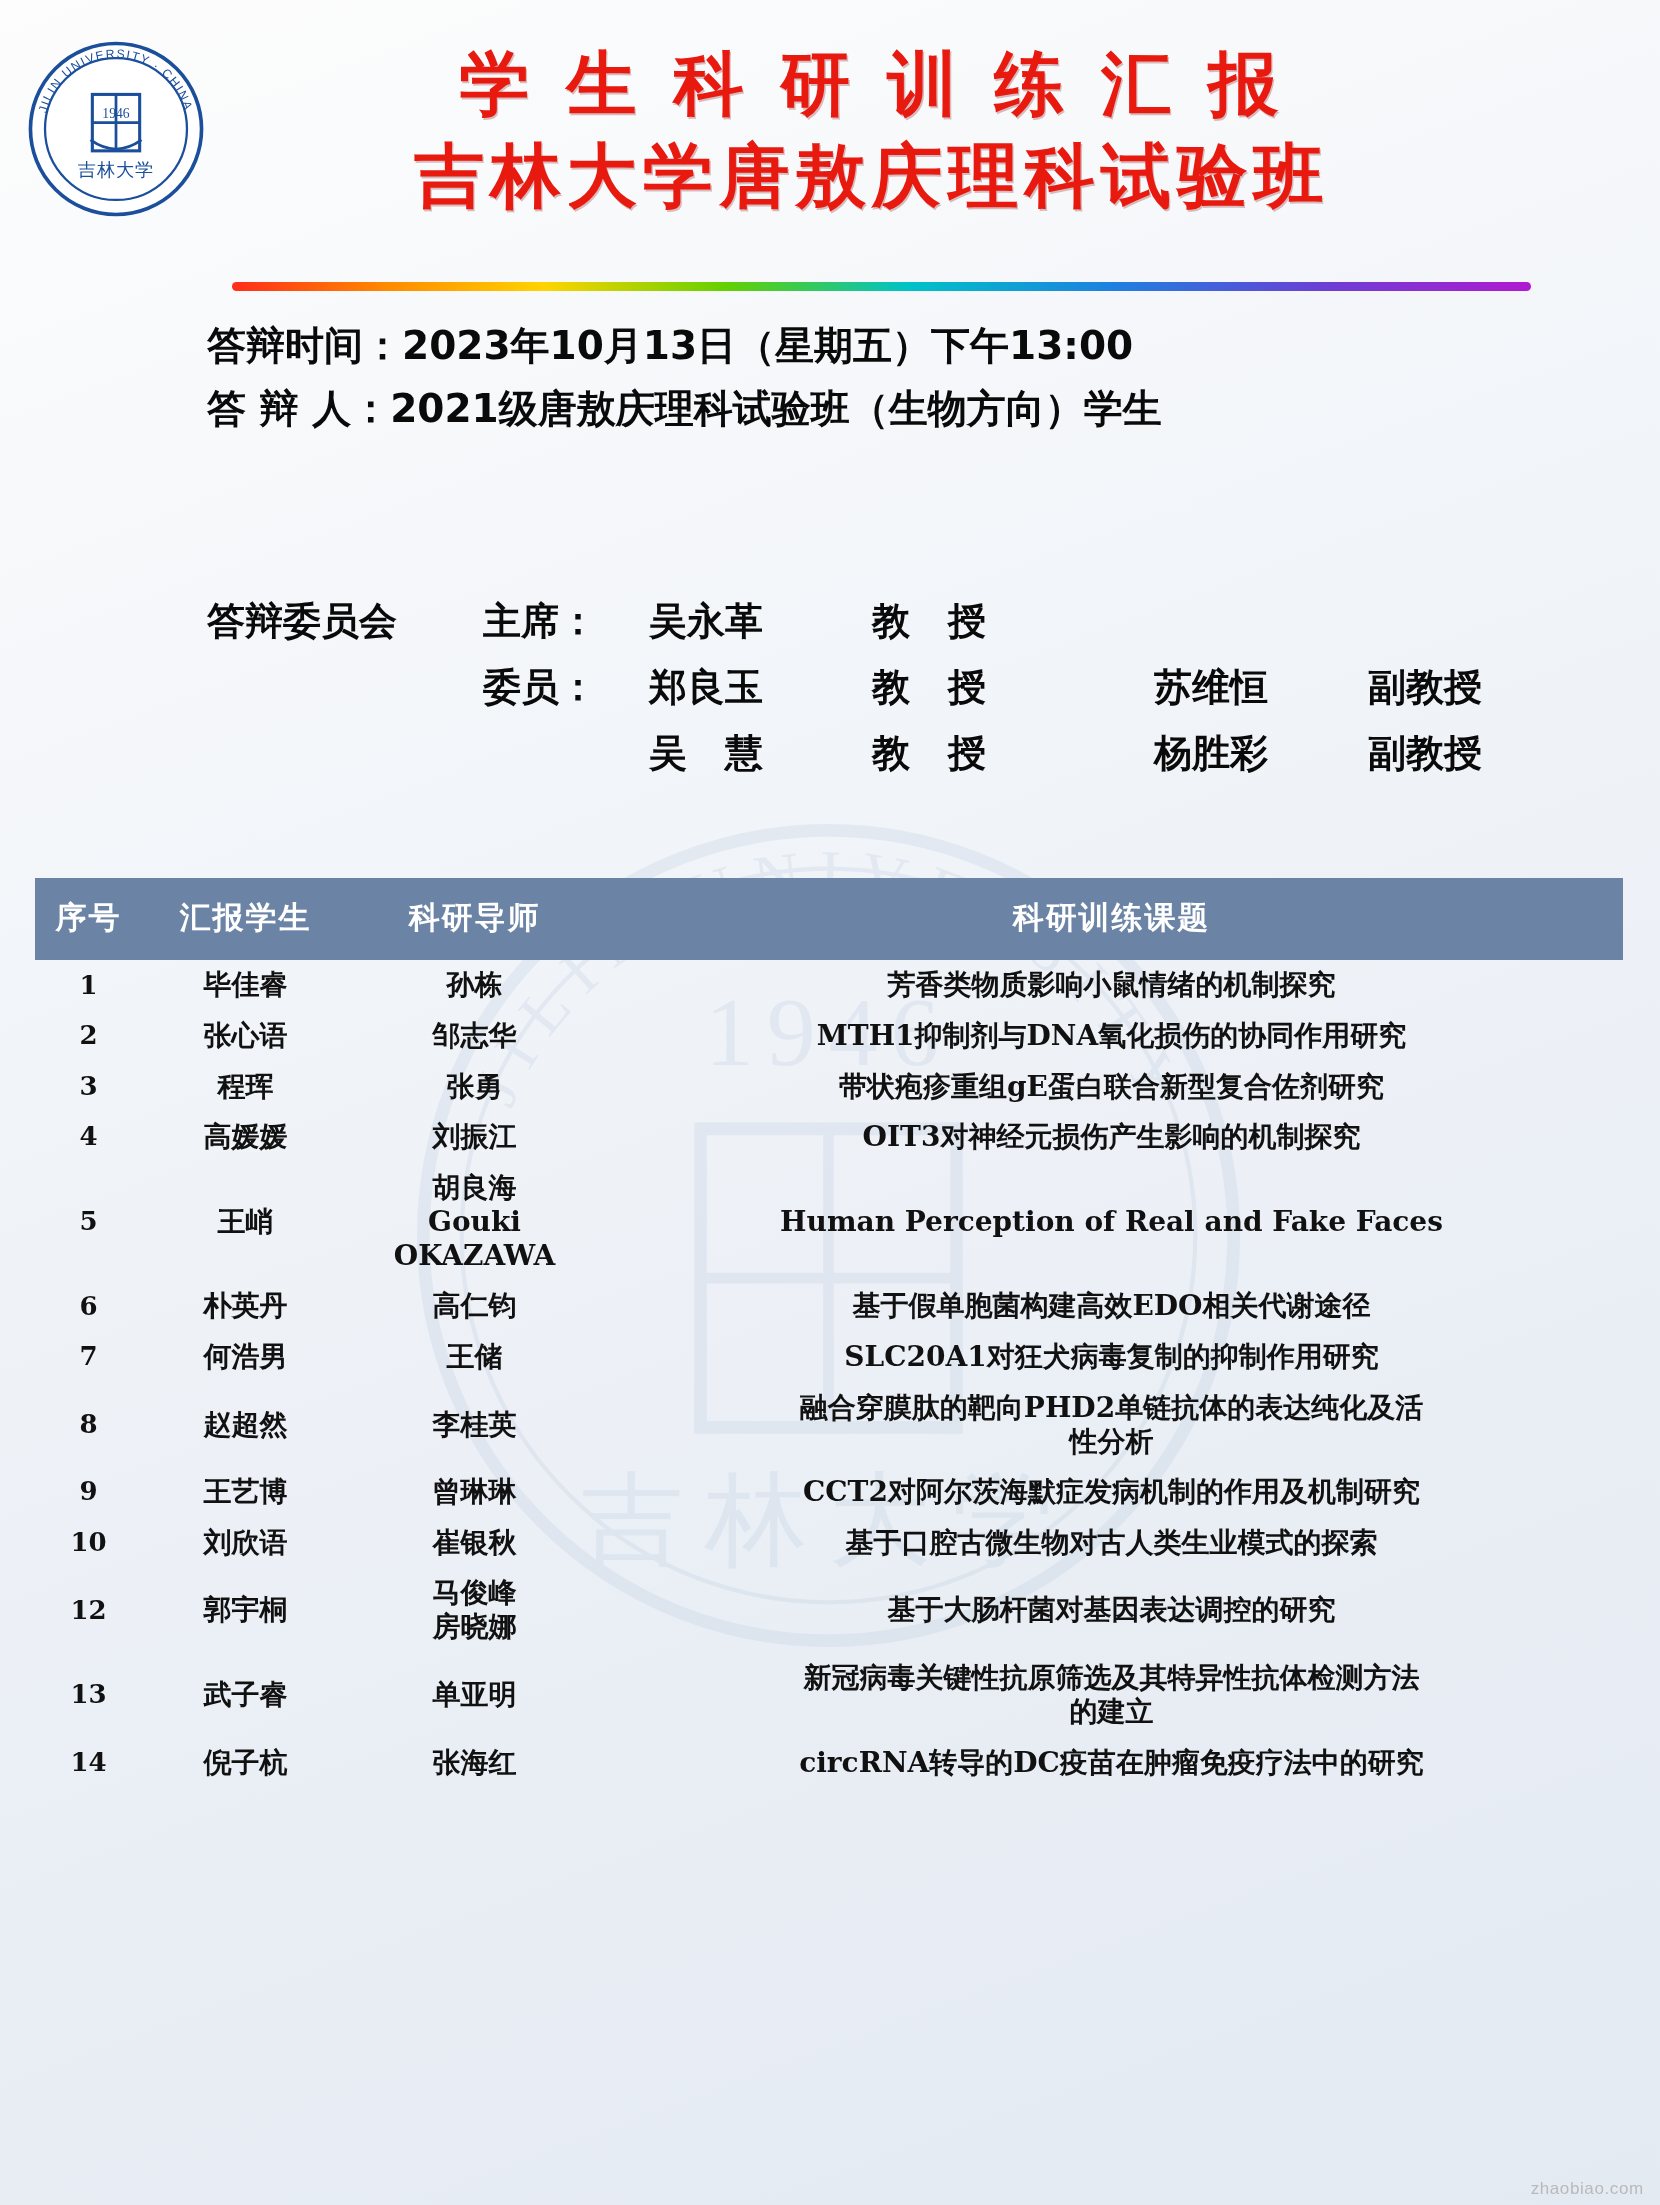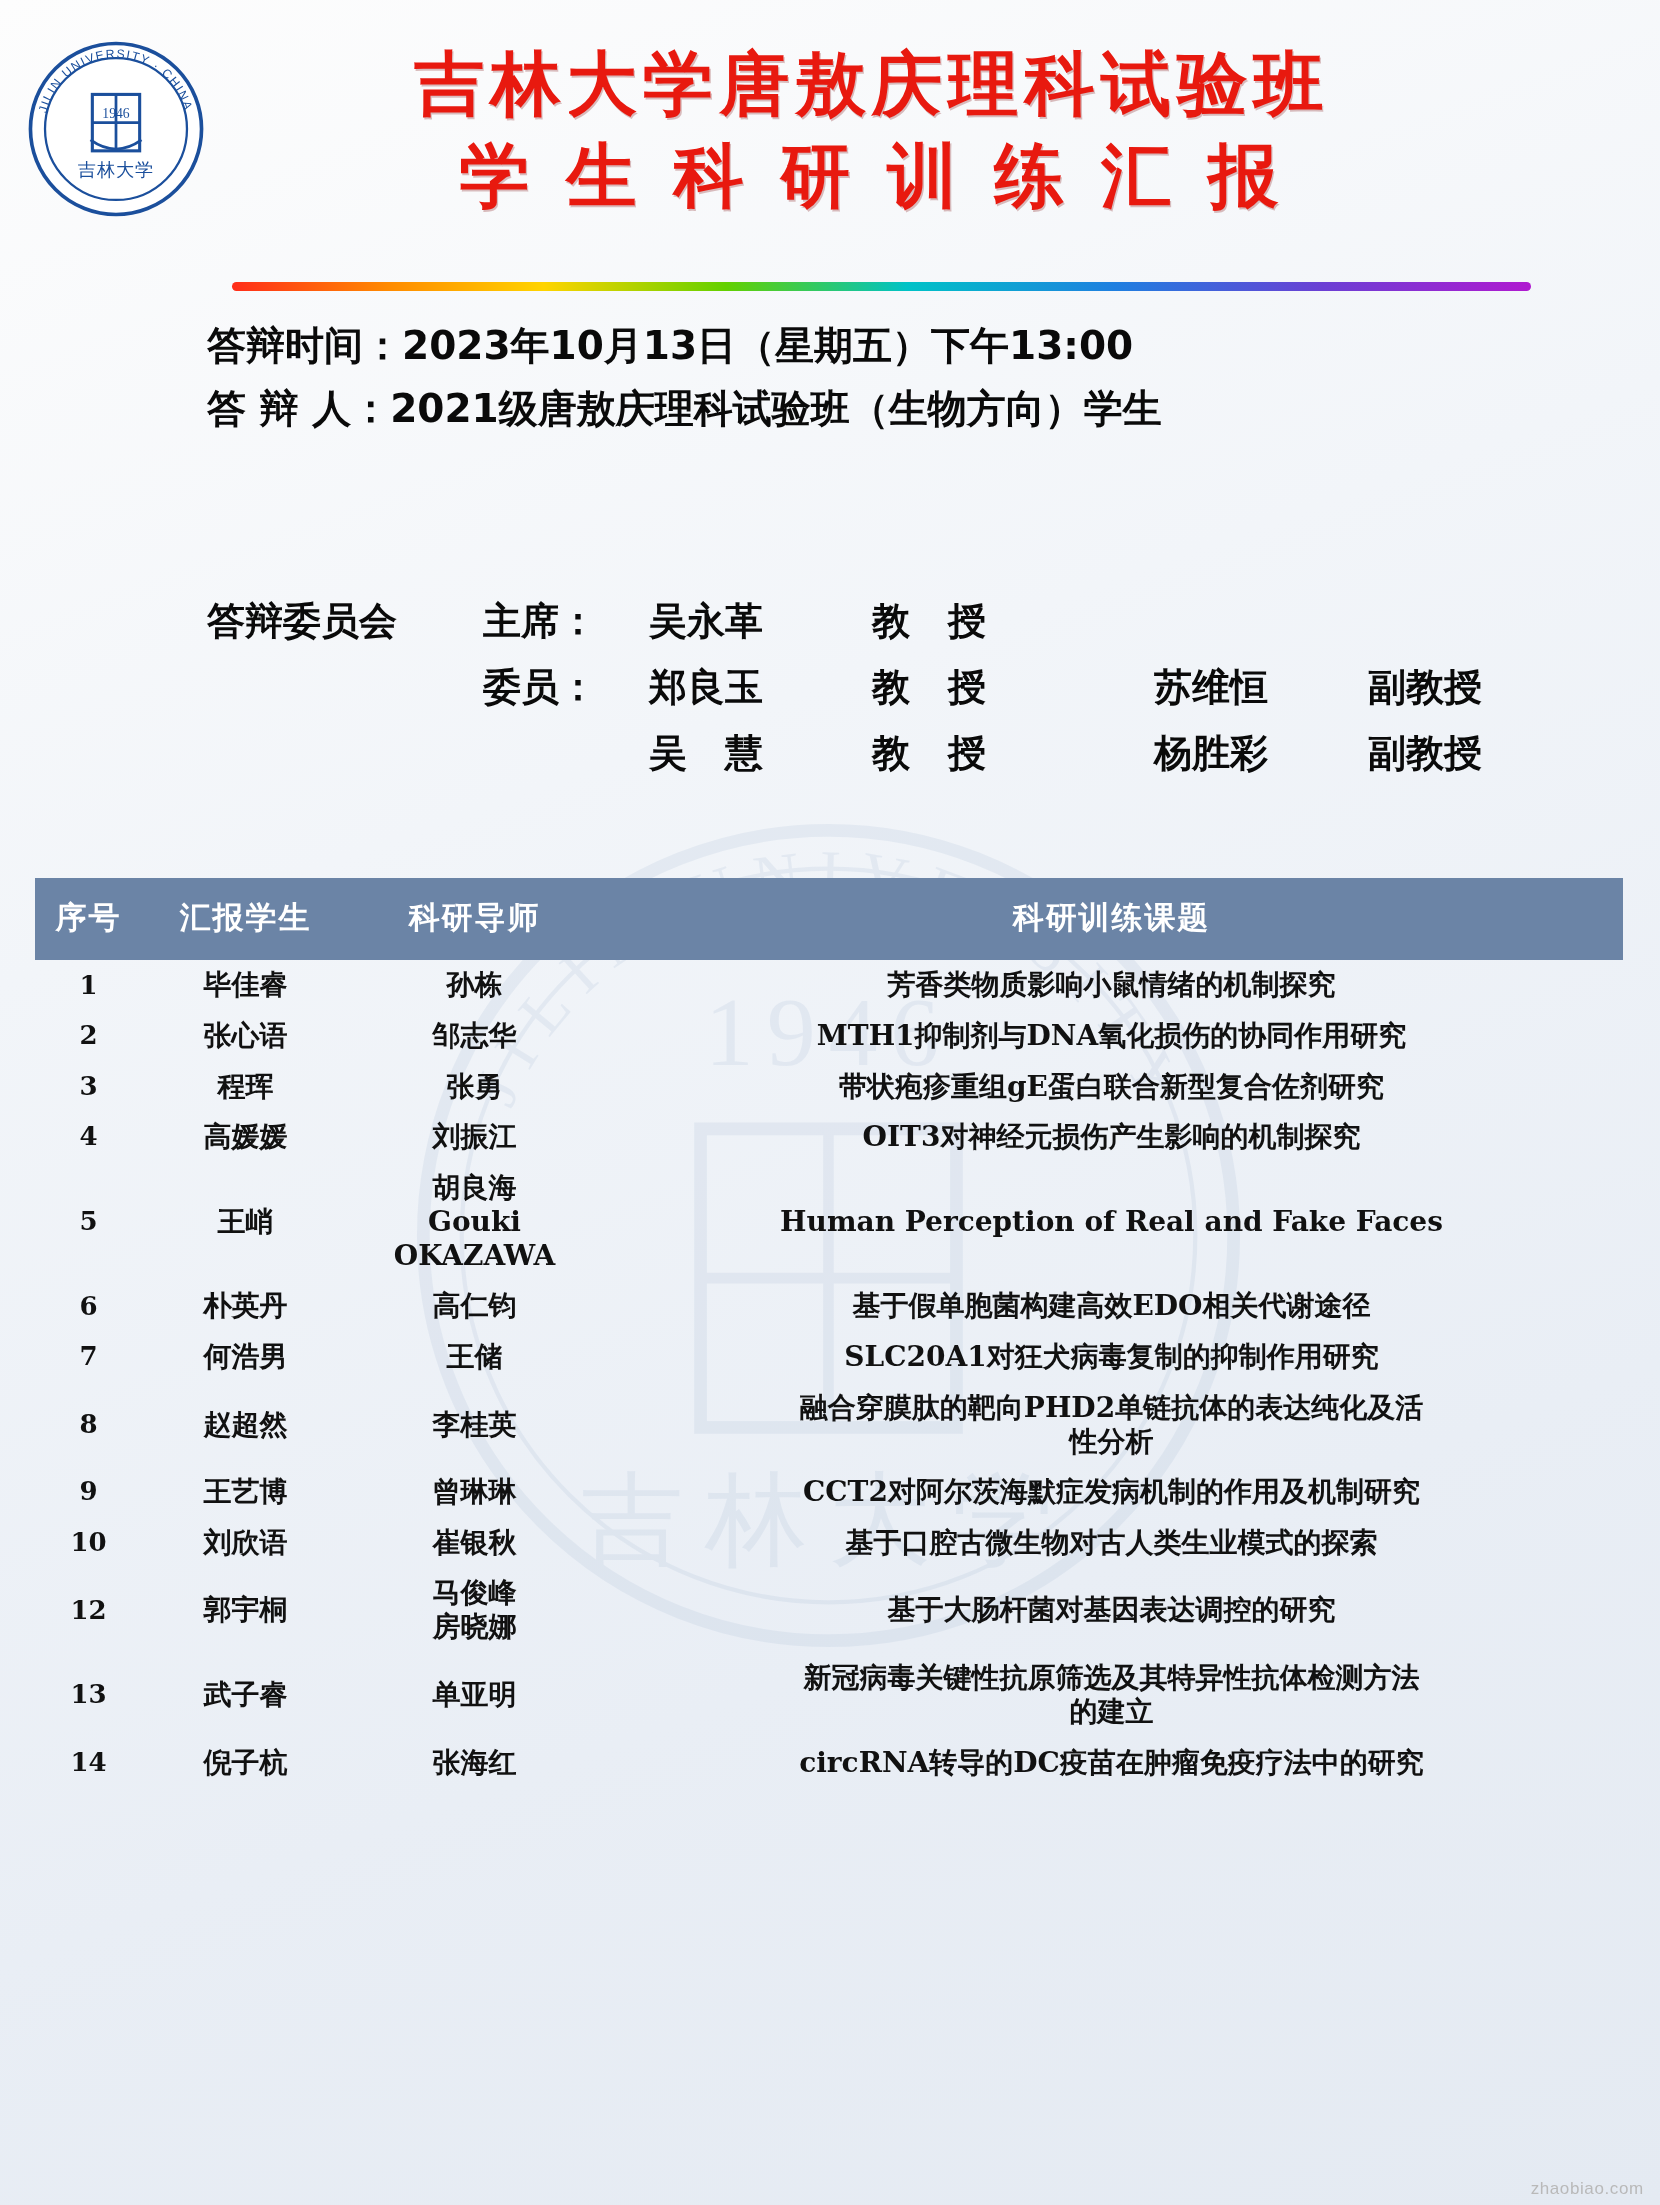--- a/index.html
+++ b/index.html
@@ -201,22 +201,22 @@
         </text>
         <rect x="74" y="62" width="52" height="62" fill="none" stroke="#1b4f9c" stroke-width="3.4"></rect>
         <path d="M100 62 L100 124 M74 93 L126 93" stroke="#1b4f9c" stroke-width="3"></path>
         <text x="100" y="88" text-anchor="middle" font-family="Liberation Serif, serif" font-size="15" fill="#1b4f9c">1946</text>
         <path d="M72 112 Q100 132 128 112" fill="none" stroke="#1b4f9c" stroke-width="3"></path>
         <text x="100" y="152" text-anchor="middle" font-family="DejaVu Serif, serif" font-size="20" fill="#1b4f9c" letter-spacing="1">吉林大学</text>
       </svg>
     </div>
 
     <div class="title-block">
+      <div class="title-line">学 生 科 研 训 练 汇 报</div>
       <div class="title-line">吉林大学唐敖庆理科试验班</div>
-      <div class="title-line">学 生 科 研 训 练 汇 报</div>
     </div>
 
     <div class="rainbow-rule"></div>
   </div>
 
   <div class="info">
     <p class="info-row">答辩时间：2023年10月13日（星期五）下午13:00</p>
     <p class="info-row">答 辩 人：2021级唐敖庆理科试验班（生物方向）学生</p>
   </div>
 

